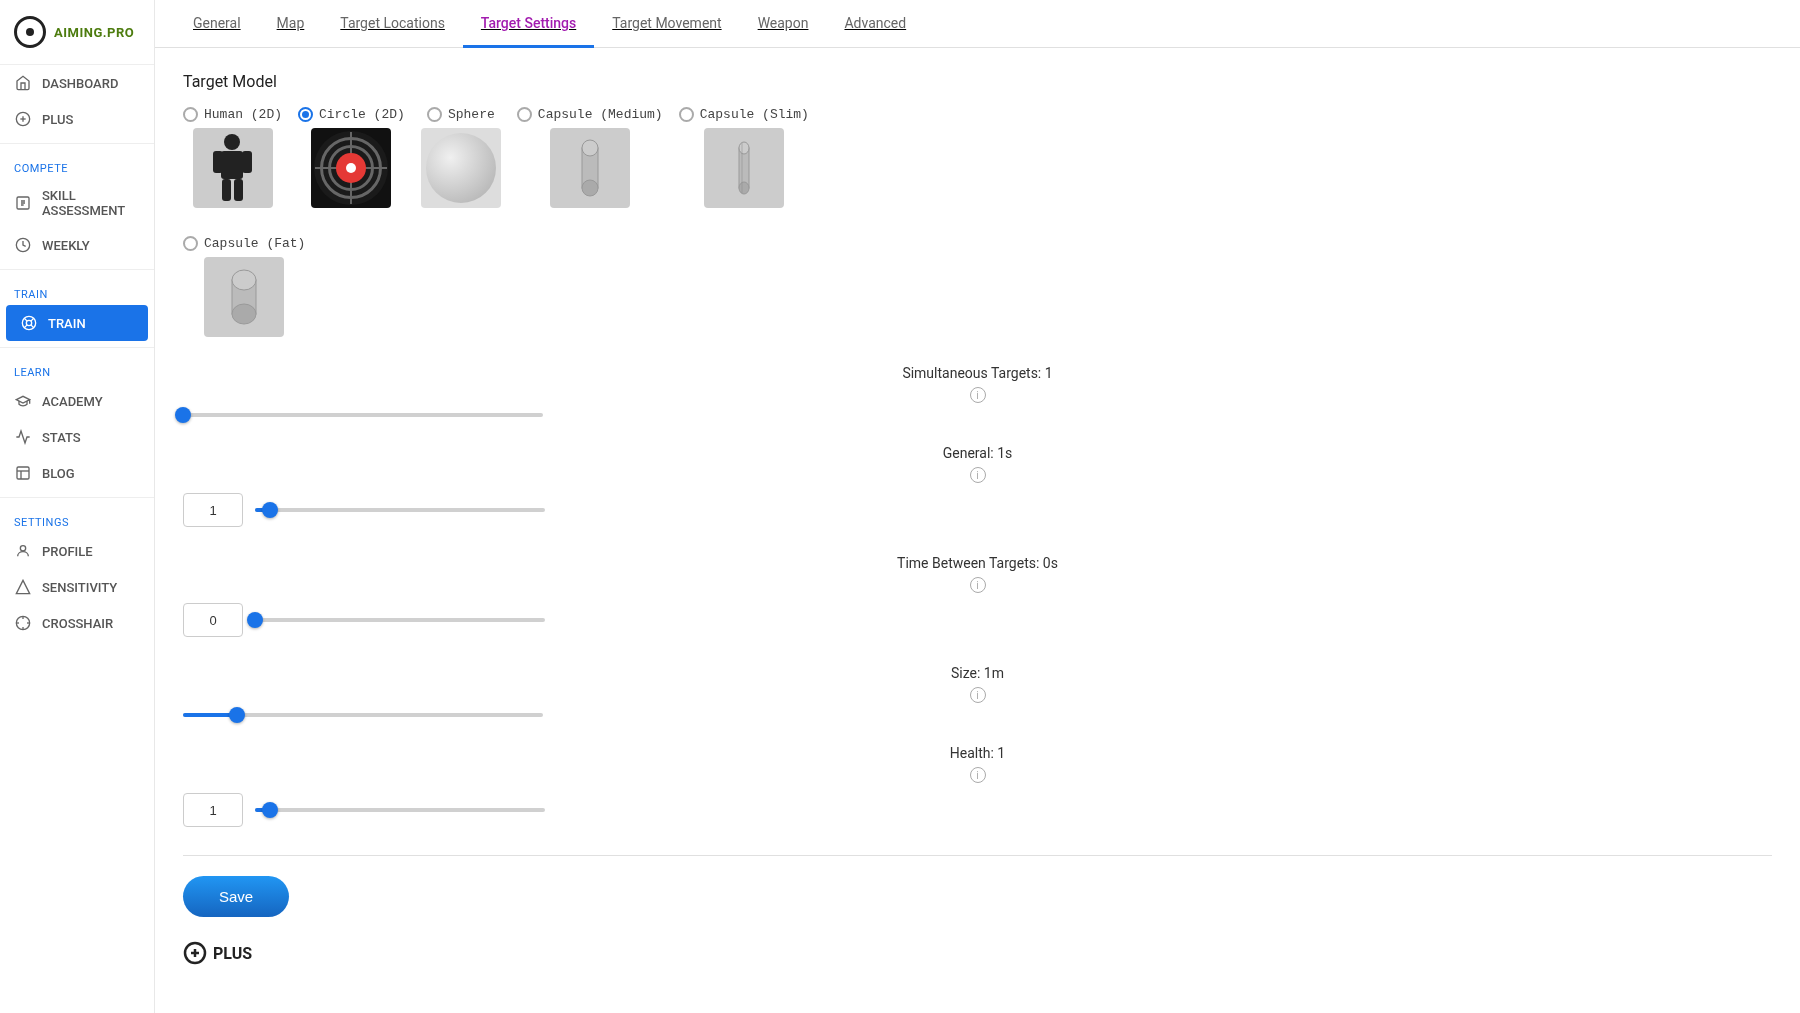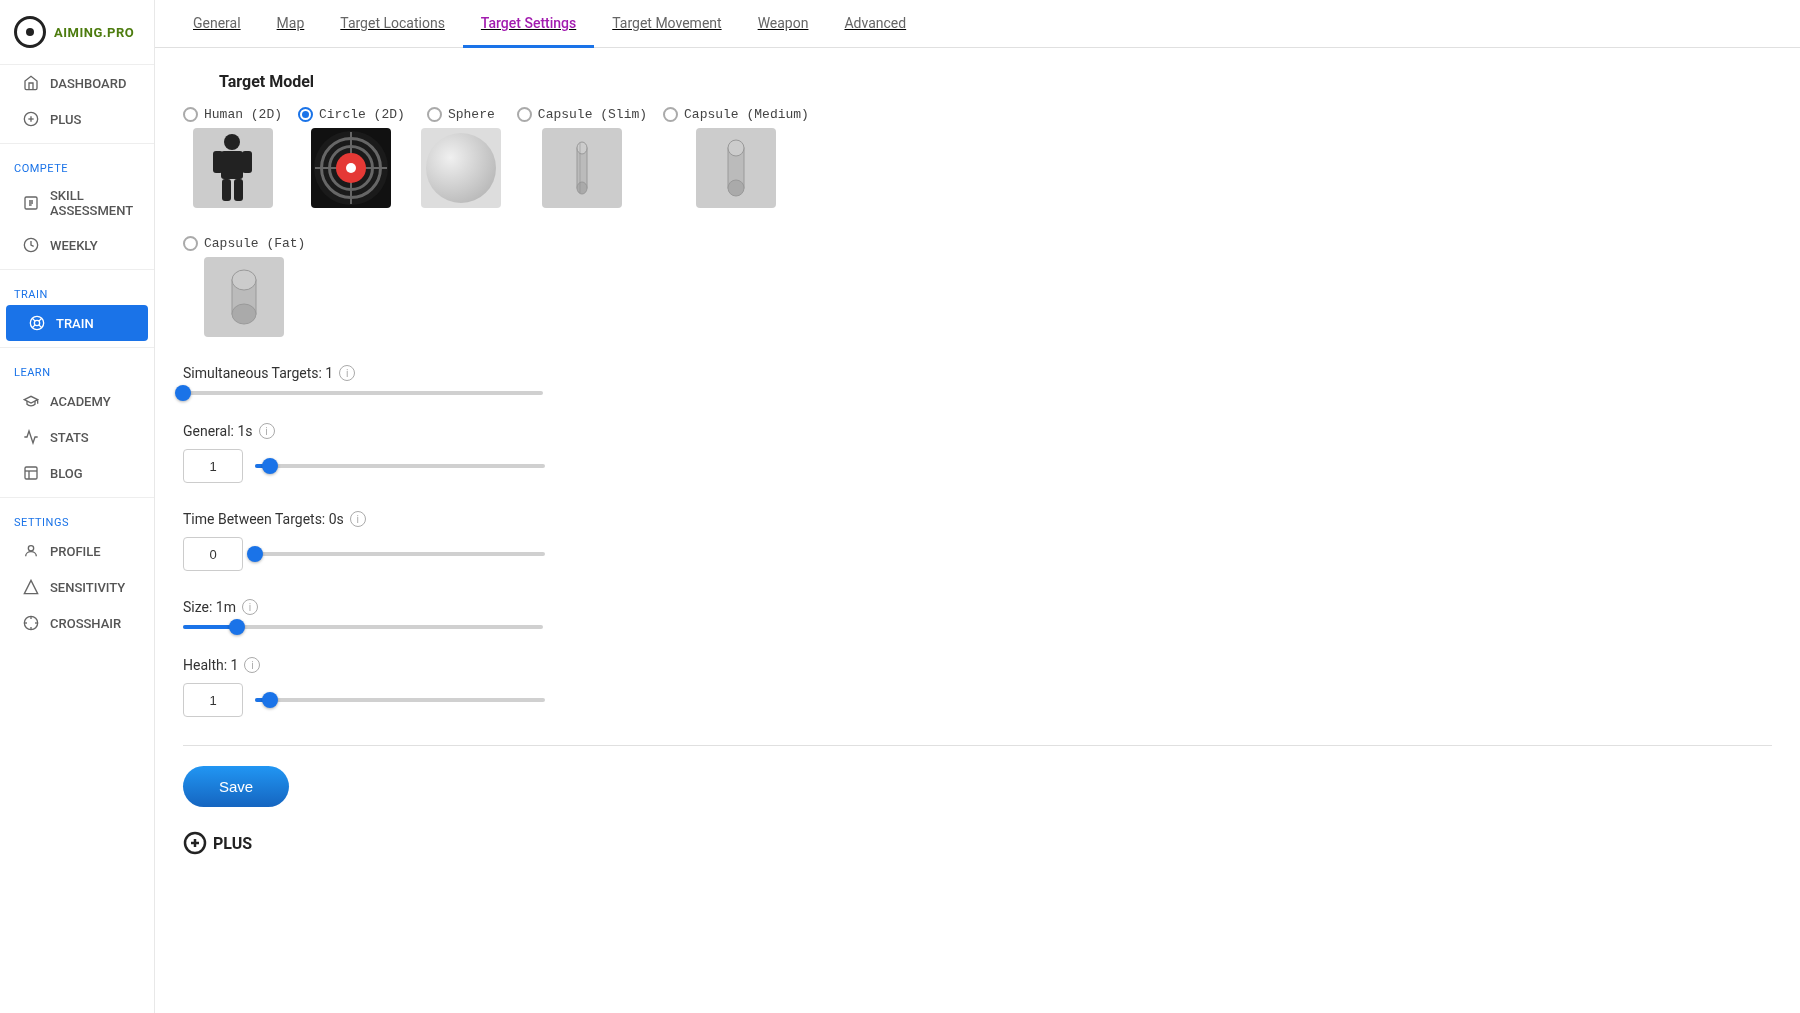--- a/index.html
+++ b/index.html
@@ -52,21 +52,21 @@
       font-size: 11px;
       font-weight: 400;
       color: #1a73e8;
       padding: 12px 14px 4px 14px;
       letter-spacing: 0.5px;
     }
     .sidebar-item {
       display: flex;
       align-items: center;
       gap: 10px;
-      padding: 9px 22px;
+      padding: 9px 14px;
       cursor: pointer;
       color: #555;
       font-size: 13px;
       font-weight: 500;
       border-radius: 0;
       transition: background 0.1s;
     }
     .sidebar-item.active {
       background: #1a73e8;
       color: #fff;
@@ -123,24 +123,23 @@
 
     
     .content {
       padding: 24px 28px;
       flex: 1;
     }
 
     
     .section-title {
       font-size: 16px;
-      font-weight: 700;
+      font-weight: 400;
       color: #222;
       margin-bottom: 16px;
-      margin-left: 36px;
     }
     .target-models {
       display: flex;
       flex-wrap: wrap;
       gap: 16px;
       margin-bottom: 28px;
       font-family: Liberation Mono, monospace;
     }
     .target-model-item {
       display: flex;
@@ -192,20 +191,21 @@
     .slider-row {
       margin-bottom: 28px;
     }
     .slider-label {
       font-size: 14px;
       color: #333;
       margin-bottom: 10px;
       display: flex;
       align-items: center;
       gap: 6px;
+      flex-direction: column;
     }
     .info-icon {
       width: 16px;
       height: 16px;
       border-radius: 50%;
       border: 1.5px solid #aaa;
       color: #aaa;
       font-size: 10px;
       display: flex;
       align-items: center;
@@ -548,45 +548,45 @@
         </div>
         <div class="model-image" style="background:#ddd;">
           <div class="sphere-model"></div>
         </div>
       </div>
 
 
       <div class="target-model-item">
         <div class="target-model-label">
           <div class="radio-btn"></div>
+          <span>Capsule (Medium)</span>
+        </div>
+        <div class="model-image" style="background:#ccc;">
+          <svg width="60" height="70" viewBox="0 0 60 70">
+            <rect x="22" y="15" width="16" height="40" fill="#bbb" stroke="#999" stroke-width="1"></rect>
+            <ellipse cx="30" cy="15" rx="8" ry="8" fill="#ccc" stroke="#999" stroke-width="1"></ellipse>
+            <ellipse cx="30" cy="55" rx="8" ry="8" fill="#aaa" stroke="#999" stroke-width="1"></ellipse>
+          </svg>
+        </div>
+      </div>
+
+      <div class="target-model-item">
+        <div class="target-model-label">
+          <div class="radio-btn"></div>
           <span>Capsule (Slim)</span>
         </div>
         <div class="model-image" style="background:#ccc;">
           <svg width="60" height="70" viewBox="0 0 60 70">
             <rect x="25" y="15" width="10" height="40" fill="#bbb" stroke="#999" stroke-width="1"></rect>
             <ellipse cx="30" cy="15" rx="5" ry="6" fill="#ccc" stroke="#999" stroke-width="1"></ellipse>
             <ellipse cx="30" cy="55" rx="5" ry="6" fill="#aaa" stroke="#999" stroke-width="1"></ellipse>
             <line x1="28" y1="10" x2="28" y2="60" stroke="#888" stroke-width="0.5"></line>
           </svg>
         </div>
       </div>
-
-      <div class="target-model-item">
-        <div class="target-model-label">
-          <div class="radio-btn"></div>
-          <span>Capsule (Medium)</span>
-        </div>
-        <div class="model-image" style="background:#ccc;">
-          <svg width="60" height="70" viewBox="0 0 60 70">
-            <rect x="22" y="15" width="16" height="40" fill="#bbb" stroke="#999" stroke-width="1"></rect>
-            <ellipse cx="30" cy="15" rx="8" ry="8" fill="#ccc" stroke="#999" stroke-width="1"></ellipse>
-            <ellipse cx="30" cy="55" rx="8" ry="8" fill="#aaa" stroke="#999" stroke-width="1"></ellipse>
-          </svg>
-        </div>
-      </div>
     </div>
 
     
     <div class="target-models">
       <div class="target-model-item">
         <div class="target-model-label">
           <div class="radio-btn"></div>
           <span>Capsule (Fat)</span>
         </div>
         <div class="model-image" style="background:#ccc;">

